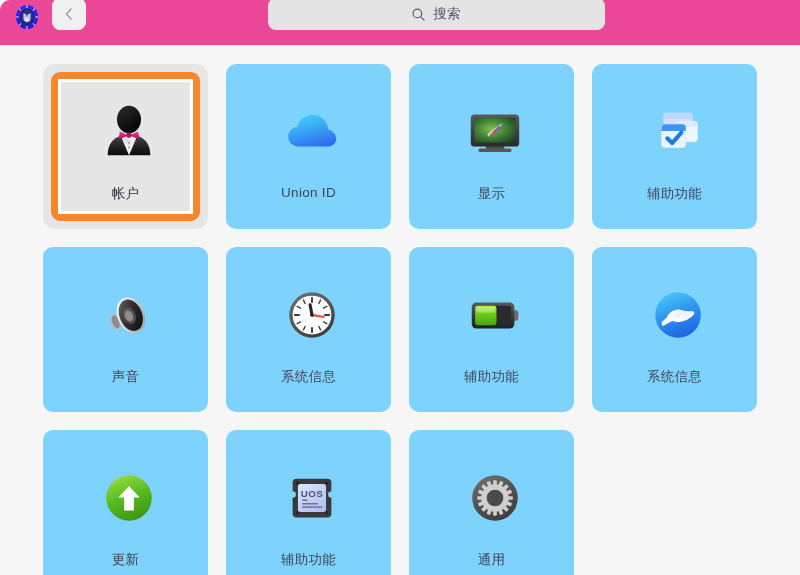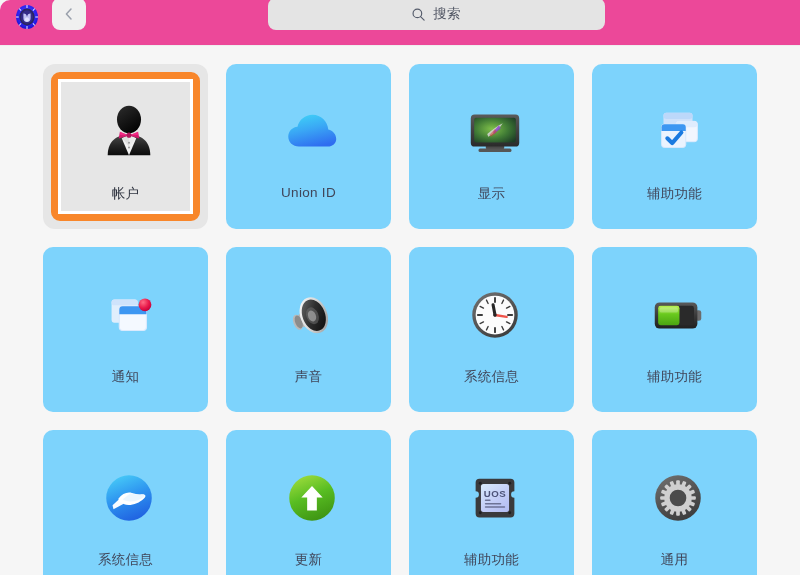--- a/index.html
+++ b/index.html
@@ -314,39 +314,20 @@
           <rect x="30" y="21" width="22" height="21" rx="3" fill="#f1f6fe" stroke="#ddeafd" stroke-width="1"></rect>
           <rect x="30" y="21" width="22" height="6" rx="3" fill="#dfecfd"></rect>
           <rect x="15" y="24" width="25" height="24" rx="3" fill="#eaf3fe" stroke="#d6e7fc" stroke-width="1"></rect>
           <path d="M15 27 a3 3 0 0 1 3-3 h19 a3 3 0 0 1 3 3 v4 h-25 z" fill="#3d97f2"></path>
           <path d="M21 38.5 L26 43.5 L35.5 32.5" fill="none" stroke="#1a7ae0" stroke-width="4.2" stroke-linecap="round" stroke-linejoin="round"></path>
         </svg>
       </div>
       <div class="card-label">辅助功能</div>
     </div>
 
-    <div class="card">
-      <div class="icon-slot">
-        <svg class="ic" width="62" height="62" viewBox="0 0 64 64">
-          <defs>
-            <radialGradient id="badge" cx="35%" cy="30%" r="75%">
-              <stop offset="0%" stop-color="#ff6b84"></stop>
-              <stop offset="60%" stop-color="#e8194a"></stop>
-              <stop offset="100%" stop-color="#c1003a"></stop>
-            </radialGradient>
-          </defs>
-          <rect x="14" y="16" width="27" height="24" rx="3" fill="#e0eefc"></rect>
-          <rect x="14" y="16" width="27" height="6" rx="3" fill="#cfe3fb"></rect>
-          <rect x="22" y="23" width="28" height="25" rx="3.5" fill="#f4f9ff" stroke="#dbeafd" stroke-width="1.2"></rect>
-          <path d="M22 26.5 a3.5 3.5 0 0 1 3.5-3.5 h21 a3.5 3.5 0 0 1 3.5 3.5 v4.8 h-28 z" fill="#3d97f2"></path>
-          <circle cx="48.5" cy="21.5" r="6.6" fill="url(#badge)"></circle>
-        </svg>
-      </div>
-      <div class="card-label">通知</div>
-    </div>
 
     <div class="card">
       <div class="icon-slot">
         <svg class="ic" width="62" height="62" viewBox="0 0 64 64">
           <defs>
             <linearGradient id="cone" x1="0.15" y1="0.1" x2="0.85" y2="0.9">
               <stop offset="0%" stop-color="#5c5c5c"></stop>
               <stop offset="45%" stop-color="#2e2e2e"></stop>
               <stop offset="100%" stop-color="#111111"></stop>
             </linearGradient>

